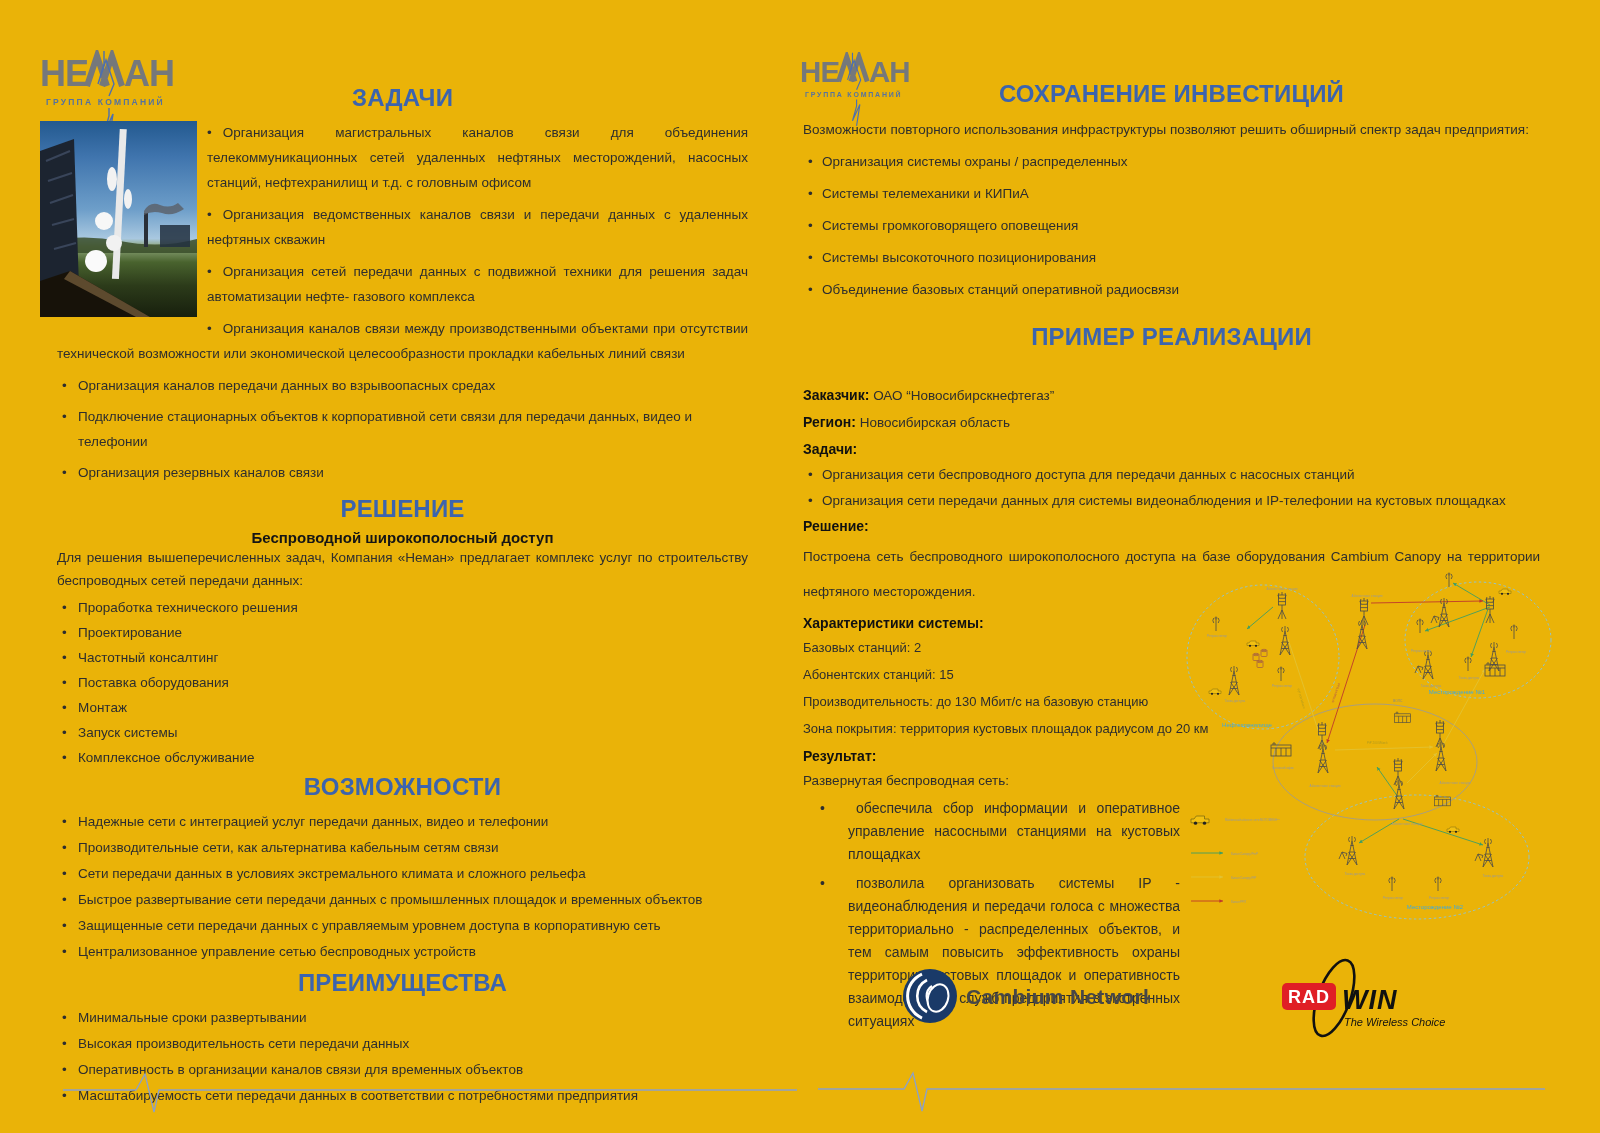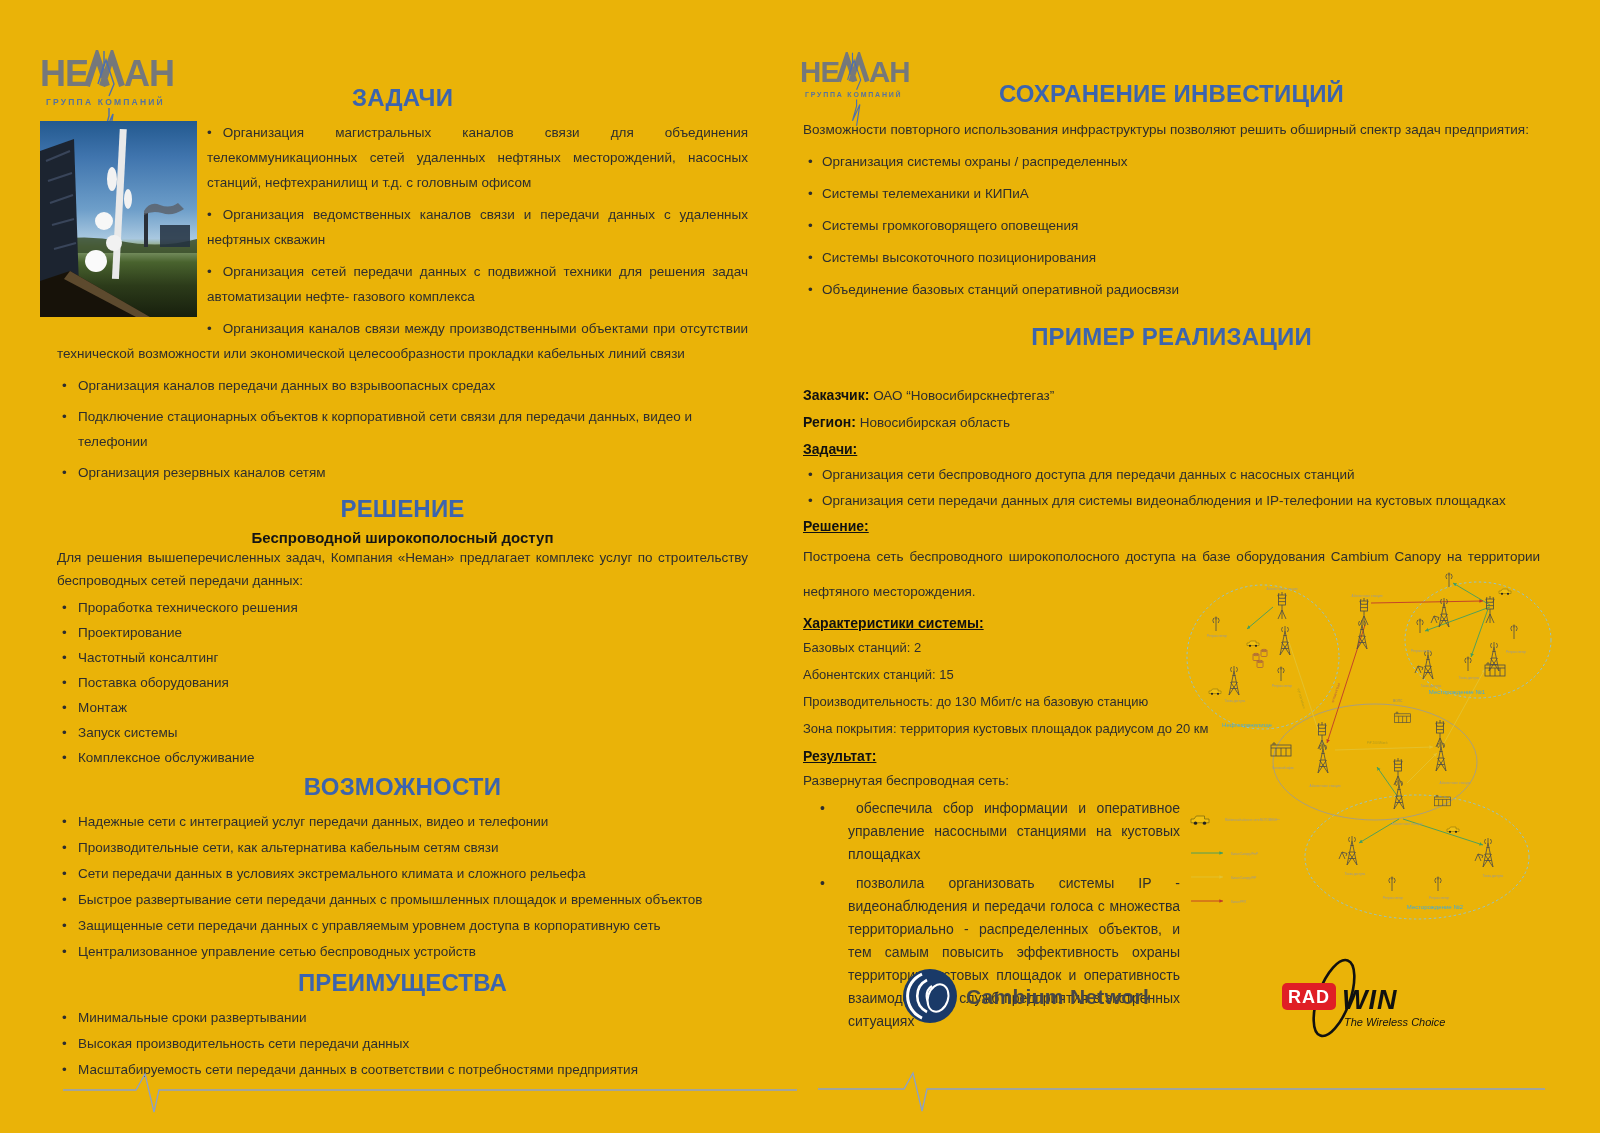--- a/index.html
+++ b/index.html
@@ -12,21 +12,21 @@
   .bj{font-size:13.5px;line-height:25px;margin-bottom:7px;text-align:justify;}
   .bj::before{content:"•";margin-right:11px;}
   .photo-spacer{float:left;width:150px;height:214px;}
   .hang{position:relative;padding-left:21px;font-size:13.5px;line-height:25px;margin-bottom:6px;}
   .hang::before{content:"•";position:absolute;left:5px;}
   .hang.r{padding-left:19px;margin-bottom:7px;}
   .hang.r::before{left:5px;}
   .mid{line-height:24px;margin-bottom:1px;}
   .just{text-align:justify;font-size:13.5px;line-height:23px;}
   .sol{line-height:35px;margin-bottom:2px;}
-  .lbl{font-weight:700;color:#111;font-size:14px;line-height:25px;text-decoration:underline;}
+  .lbl{font-weight:700;color:#111;font-size:14px;line-height:25px;}
   .kv{font-size:13.5px;line-height:25px;margin-bottom:2px;}
   .kv .k{font-weight:700;color:#111;font-size:14px;}
   .chline{font-size:13px;line-height:24px;margin-bottom:3px;white-space:nowrap;}
   .res{position:relative;padding-left:45px;text-align:justify;font-size:14px;line-height:23px;margin-bottom:6px;text-indent:8px;}
   .res::before{content:"•";position:absolute;left:17px;text-indent:0;}
   .narrow{width:377px;}
   .gap2{height:2px;} .gap4{height:4px;} .gap8{height:8px;} .gap14{height:14px;} .gap24{height:24px;}
   .photo{position:absolute;left:40px;top:121px;width:157px;height:196px;
          background:linear-gradient(180deg,#23598f 0%,#3f74ad 18%,#6d9ec9 45%,#a9c8e0 60%,#8fa67b 64%,#49632e 72%,#2c3b1a 84%,#171f0d 100%);}
   .logo{position:absolute;}
@@ -73,21 +73,21 @@
 
   <div class="flow" style="left:57px;top:84px;width:691px;">
     <h2 class="sec">ЗАДАЧИ</h2>
     <div class="photo-spacer"></div>
     <p class="bj">Организация магистральных каналов связи для объединения телекоммуникационных сетей удаленных нефтяных месторождений, насосных станций, нефтехранилищ и т.д. с головным офисом</p>
     <p class="bj">Организация ведомственных каналов связи и передачи данных с удаленных нефтяных скважин</p>
     <p class="bj">Организация сетей передачи данных с подвижной техники для решения задач автоматизации нефте- газового комплекса</p>
     <p class="bj">Организация каналов связи между производственными объектами при отсутствии технической возможности или экономической целесообразности прокладки кабельных линий связи</p>
     <p class="hang">Организация каналов передачи данных во взрывоопасных средах</p>
     <p class="hang">Подключение стационарных объектов к корпоративной сети связи для передачи данных, видео и телефонии</p>
-    <p class="hang">Организация резервных каналов сетям</p>
+    <p class="hang">Организация резервных каналов связи</p>
 
     <div class="gap4"></div>
     <h2 class="sec" style="margin-bottom:0;">РЕШЕНИЕ</h2>
     <h3 class="sub">Беспроводной широкополосный доступ</h3>
     <p class="just">Для решения вышеперечисленных задач, Компания «Неман» предлагает комплекс услуг по строительству беспроводных сетей передачи данных:</p>
     <div class="gap4"></div>
     <p class="hang mid">Проработка технического решения</p>
     <p class="hang mid">Проектирование</p>
     <p class="hang mid">Частотный консалтинг</p>
     <p class="hang mid">Поставка оборудования</p>
@@ -101,20 +101,21 @@
     <p class="hang" style="margin-bottom:1px;">Производительные сети, как альтернатива кабельным сетям связи</p>
     <p class="hang" style="margin-bottom:1px;">Сети передачи данных в условиях экстремального климата и сложного рельефа</p>
     <p class="hang" style="margin-bottom:1px;">Быстрое развертывание сети передачи данных с промышленных площадок и временных объектов</p>
     <p class="hang" style="margin-bottom:1px;">Защищенные сети передачи данных с управляемым уровнем доступа в корпоративную сеть</p>
     <p class="hang" style="margin-bottom:1px;">Централизованное управление сетью беспроводных устройств</p>
 
     <div class="gap4"></div>
     <h2 class="sec">ПРЕИМУЩЕСТВА</h2>
     <p class="hang" style="margin-bottom:1px;">Минимальные сроки развертывании</p>
     <p class="hang" style="margin-bottom:1px;">Высокая производительность сети передачи данных</p>
+    <p class="hang" style="margin-bottom:1px;">Оперативность в организации каналов связи для временных объектов</p>
     <p class="hang" style="margin-bottom:1px;">Масштабируемость сети передачи данных в соответствии с потребностями предприятия</p>
   </div>
 
   <div class="footer" style="left:60px;top:1072px;">
     <svg width="740" height="46" viewBox="0 0 740 46">
       <path d="M3 18 H76 L85 2 L94 40 L99 18 H737" stroke="#8aa0cc" stroke-width="1.3" fill="none"></path>
     </svg>
   </div>
 
   <div class="logo" style="left:800px;top:52px;transform:scale(0.82);transform-origin:top left;">

